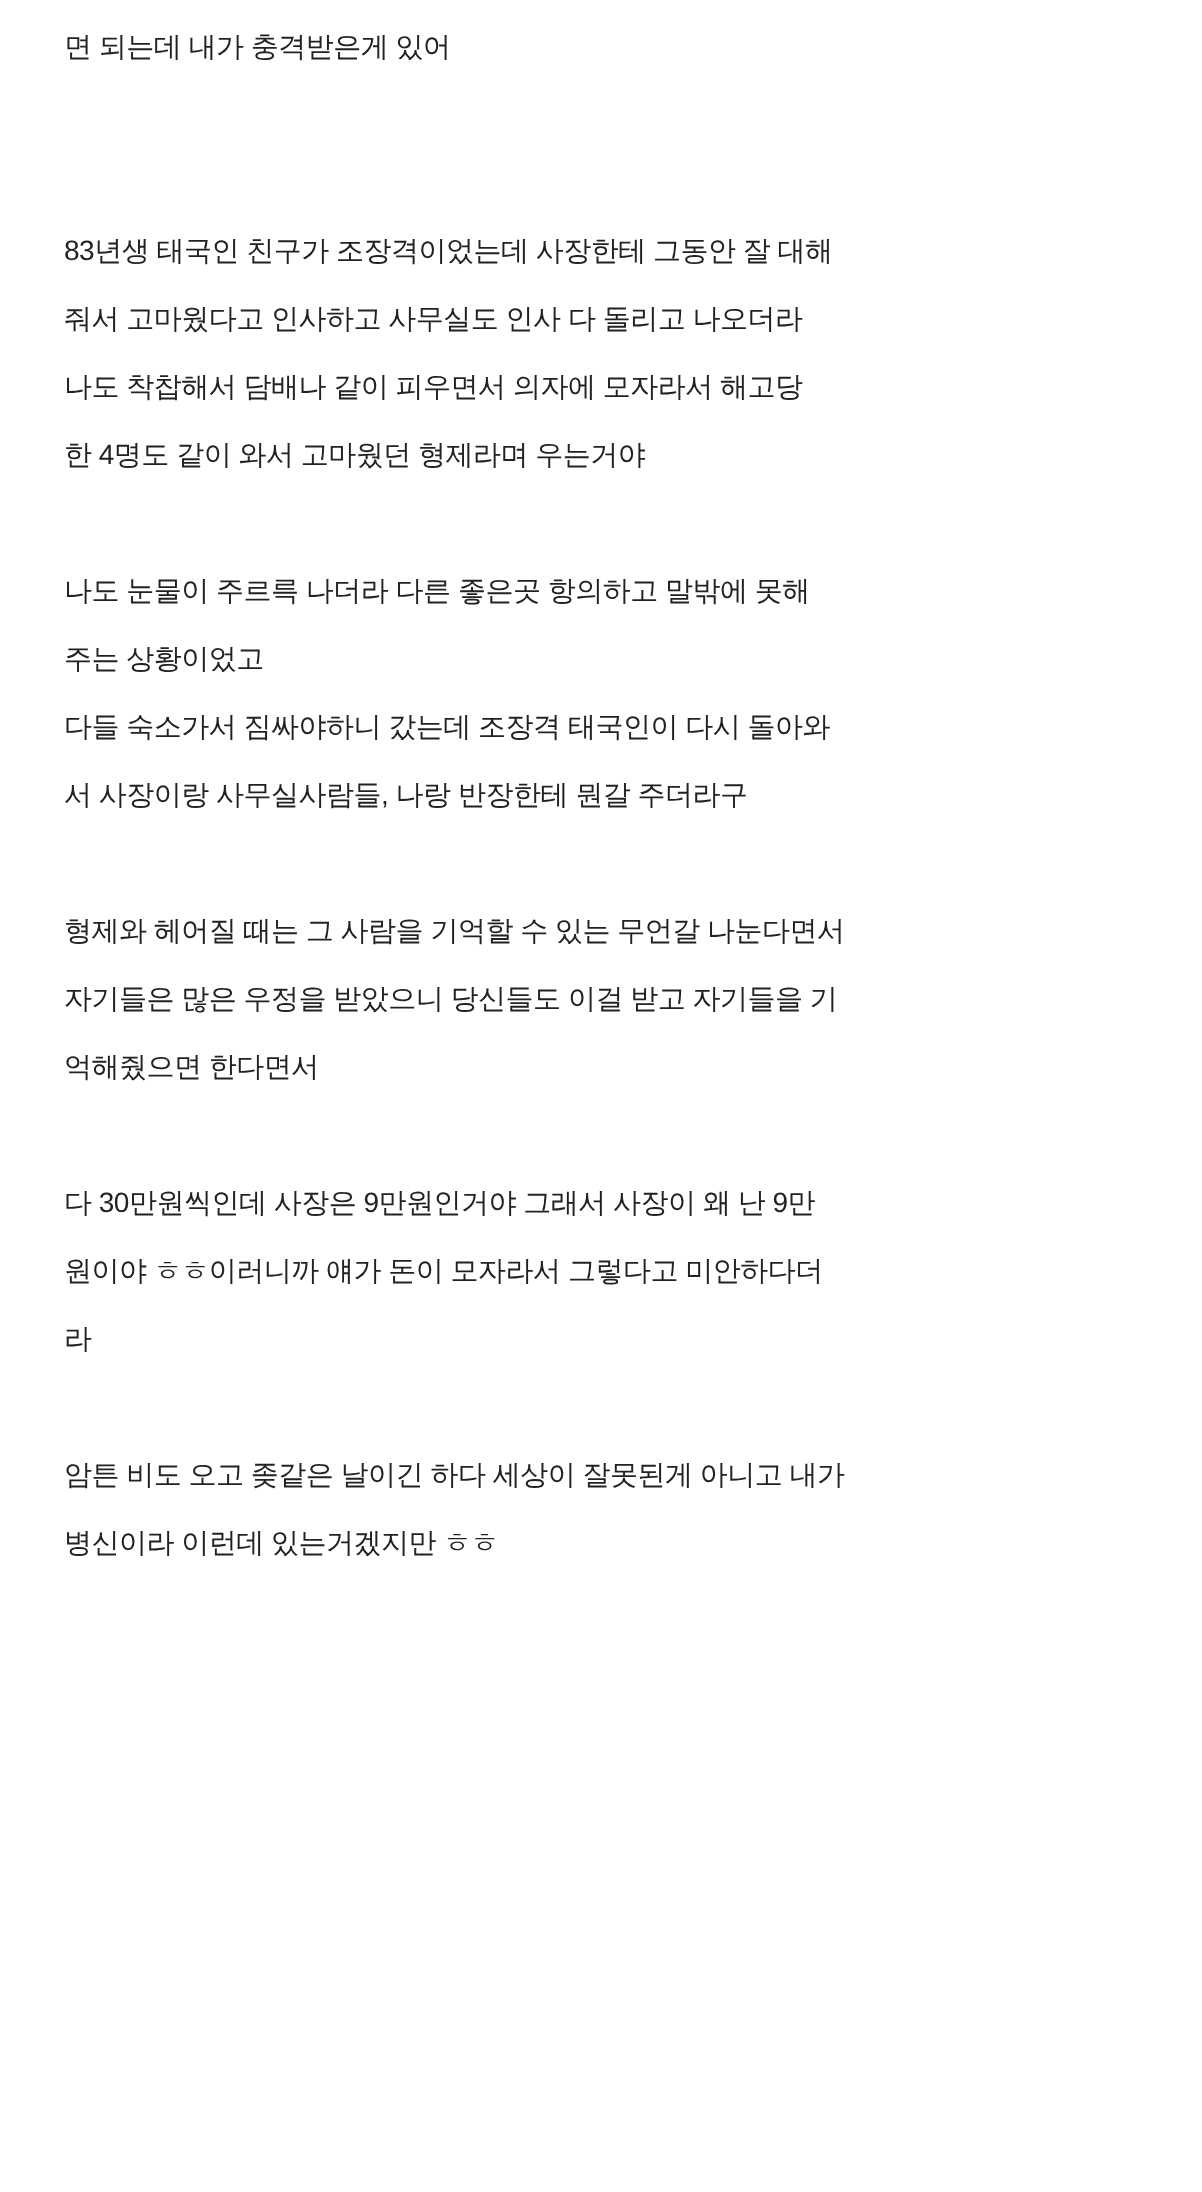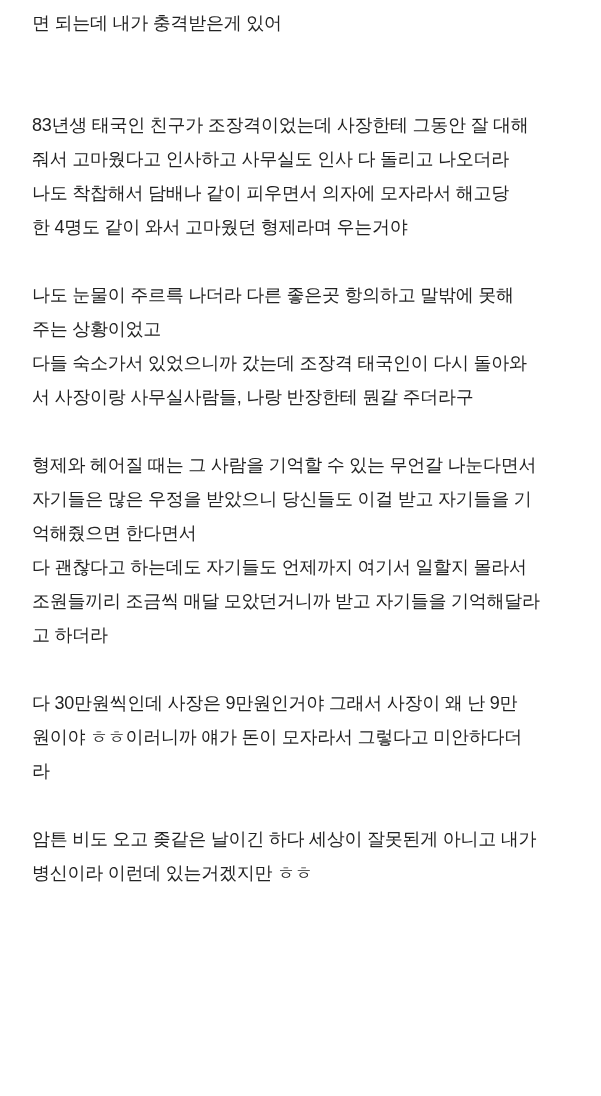--- a/index.html
+++ b/index.html
@@ -30,21 +30,21 @@
     font-size: 17.5px;
     line-height: 34px;
     color: #222222;
     position: relative;
     top: -27px;
     white-space: nowrap;
     letter-spacing: -0.2px;
   }
   .para {
     color: #222222;
-    font-size: 18px;
+    font-size: 14px;
     line-height: 34px;
     letter-spacing: -0.25px;
     word-break: keep-all;
     white-space: pre-wrap;
   }
   .gap-lg { height: 34px; }
 </style>
 </head>
 <body style="background: rgb(255, 255, 255);">
 
@@ -63,31 +63,28 @@
 
   <div class="para">83년생 태국인 친구가 조장격이었는데 사장한테 그동안 잘 대해
 줘서 고마웠다고 인사하고 사무실도 인사 다 돌리고 나오더라</div>
   <div class="para">나도 착찹해서 담배나 같이 피우면서 의자에 모자라서 해고당
 한 4명도 같이 와서 고마웠던 형제라며 우는거야</div>
 
   <div class="gap-lg"></div>
 
   <div class="para">나도 눈물이 주르륵 나더라 다른 좋은곳 항의하고 말밖에 못해
 주는 상황이었고</div>
-  <div class="para">다들 숙소가서 있었으니까 갔는데 조장격 태국인이 다시 돌아와
+  <div class="para">다들 숙소가서 짐싸야하니 갔는데 조장격 태국인이 다시 돌아와
 서 사장이랑 사무실사람들, 나랑 반장한테 뭔갈 주더라구</div>
 
   <div class="gap-lg"></div>
 
   <div class="para">형제와 헤어질 때는 그 사람을 기억할 수 있는 무언갈 나눈다면서
 자기들은 많은 우정을 받았으니 당신들도 이걸 받고 자기들을 기
 억해줬으면 한다면서</div>
-  <div class="para">다 괜찮다고 하는데도 자기들도 언제까지 여기서 일할지 몰라서
-조원들끼리 조금씩 매달 모았던거니까 받고 자기들을 기억해달라
-고 하더라</div>
 
   <div class="gap-lg"></div>
 
   <div class="para">다 30만원씩인데 사장은 9만원인거야 그래서 사장이 왜 난 9만
 원이야 ㅎㅎ이러니까 얘가 돈이 모자라서 그렇다고 미안하다더
 라</div>
 
   <div class="gap-lg"></div>
 
   <div class="para">암튼 비도 오고 좆같은 날이긴 하다 세상이 잘못된게 아니고 내가

